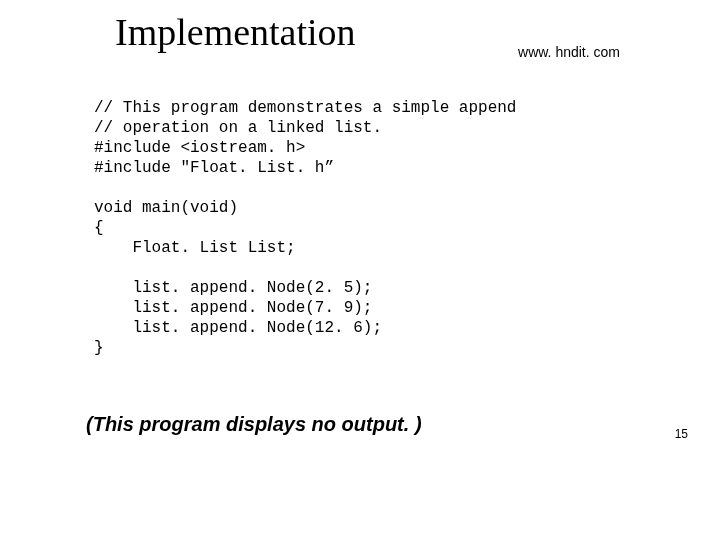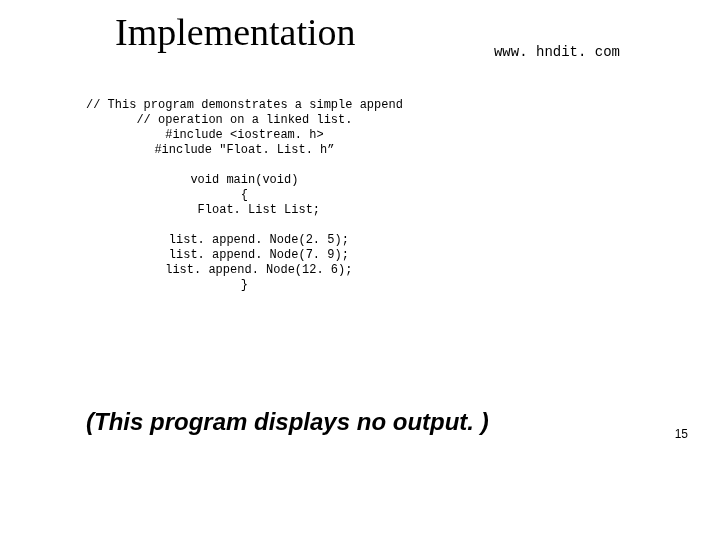--- a/index.html
+++ b/index.html
@@ -22,39 +22,38 @@
     position: absolute;
     top: 10px;
     left: 115px;
     font-size: 38px;
     font-weight: 400;
   }
   .url {
     position: absolute;
     top: 44px;
     right: 100px;
-    font-family: Liberation Mono, monospace;
+    font-family: Liberation Sans, sans-serif;
     font-size: 14px;
   }
   .code {
     position: absolute;
     top: 98px;
-    left: 86px;
+    left: 94px;
     font-family: "Courier New", Courier, monospace;
-    font-size: 12px;
+    font-size: 16px;
     line-height: 1.25;
     white-space: pre;
-    text-align: center;
   }
   .note {
     position: absolute;
     left: 86px;
     bottom: 30px;
     font-family: Arial, Helvetica, sans-serif;
-    font-size: 24px;
+    font-size: 20px;
     font-style: italic;
     font-weight: bold;
   }
   .pagenum {
     position: absolute;
     right: 32px;
     bottom: 25px;
     font-family: Arial, Helvetica, sans-serif;
     font-size: 12px;
   }

